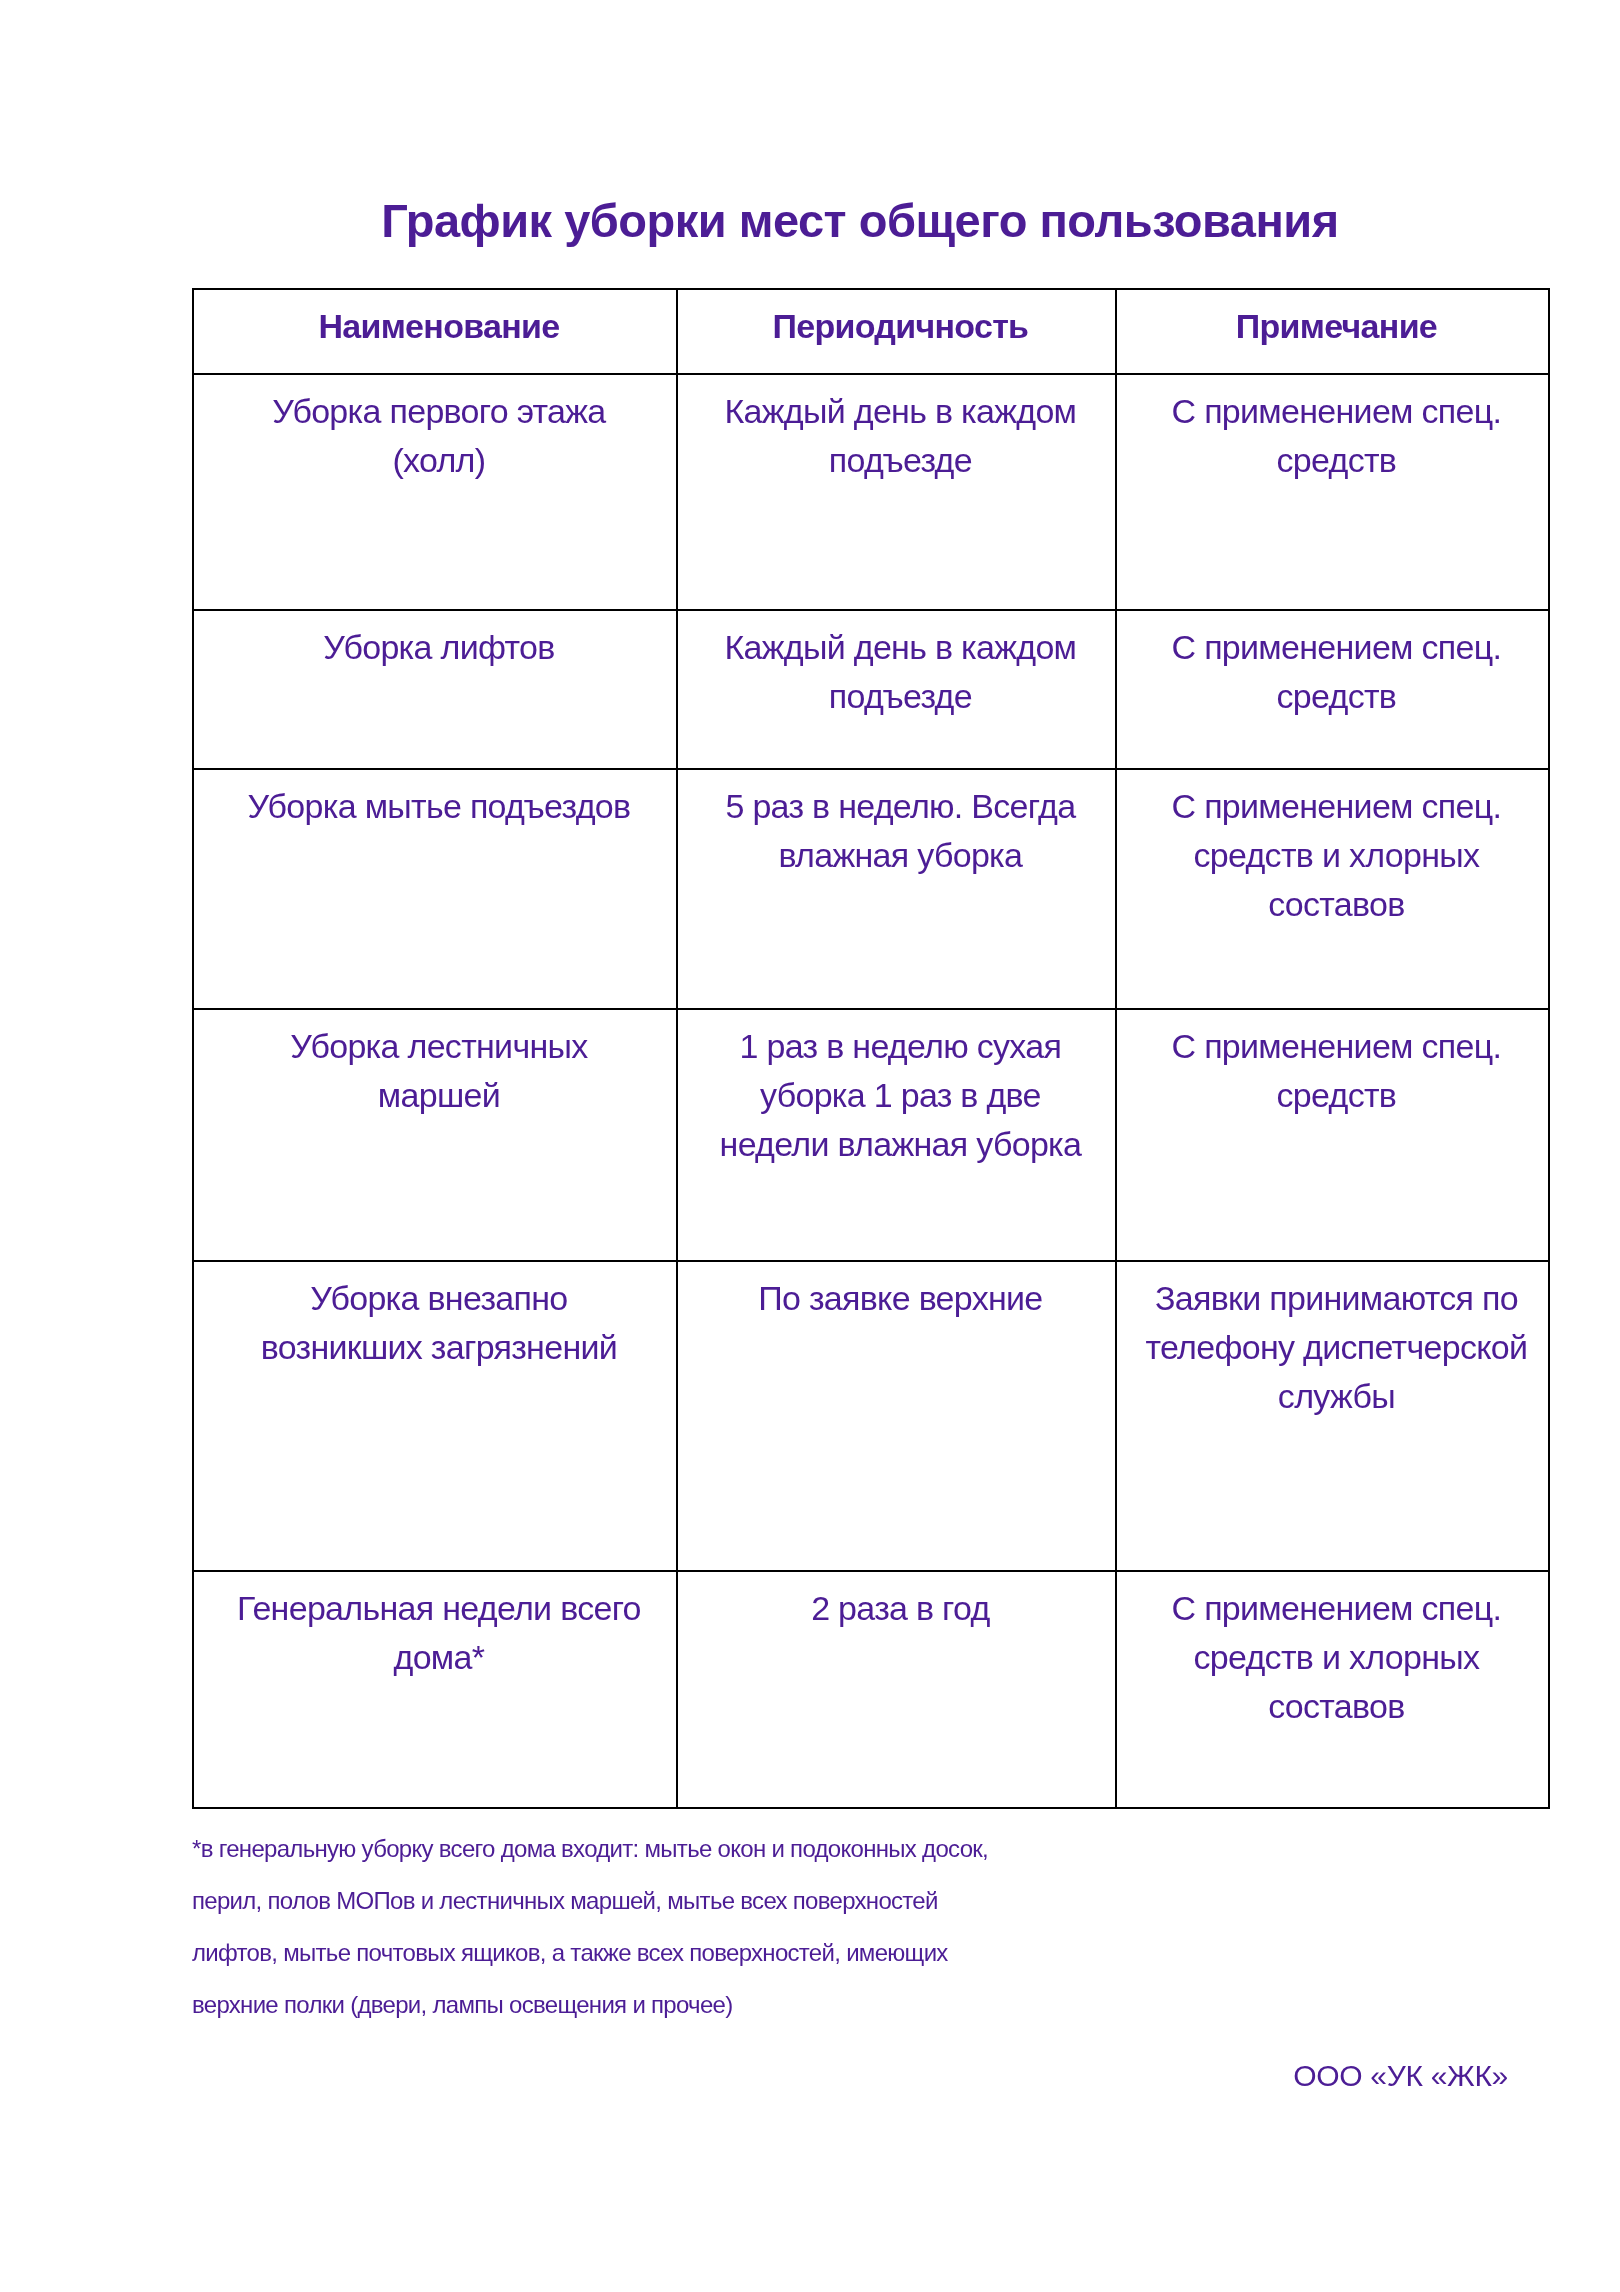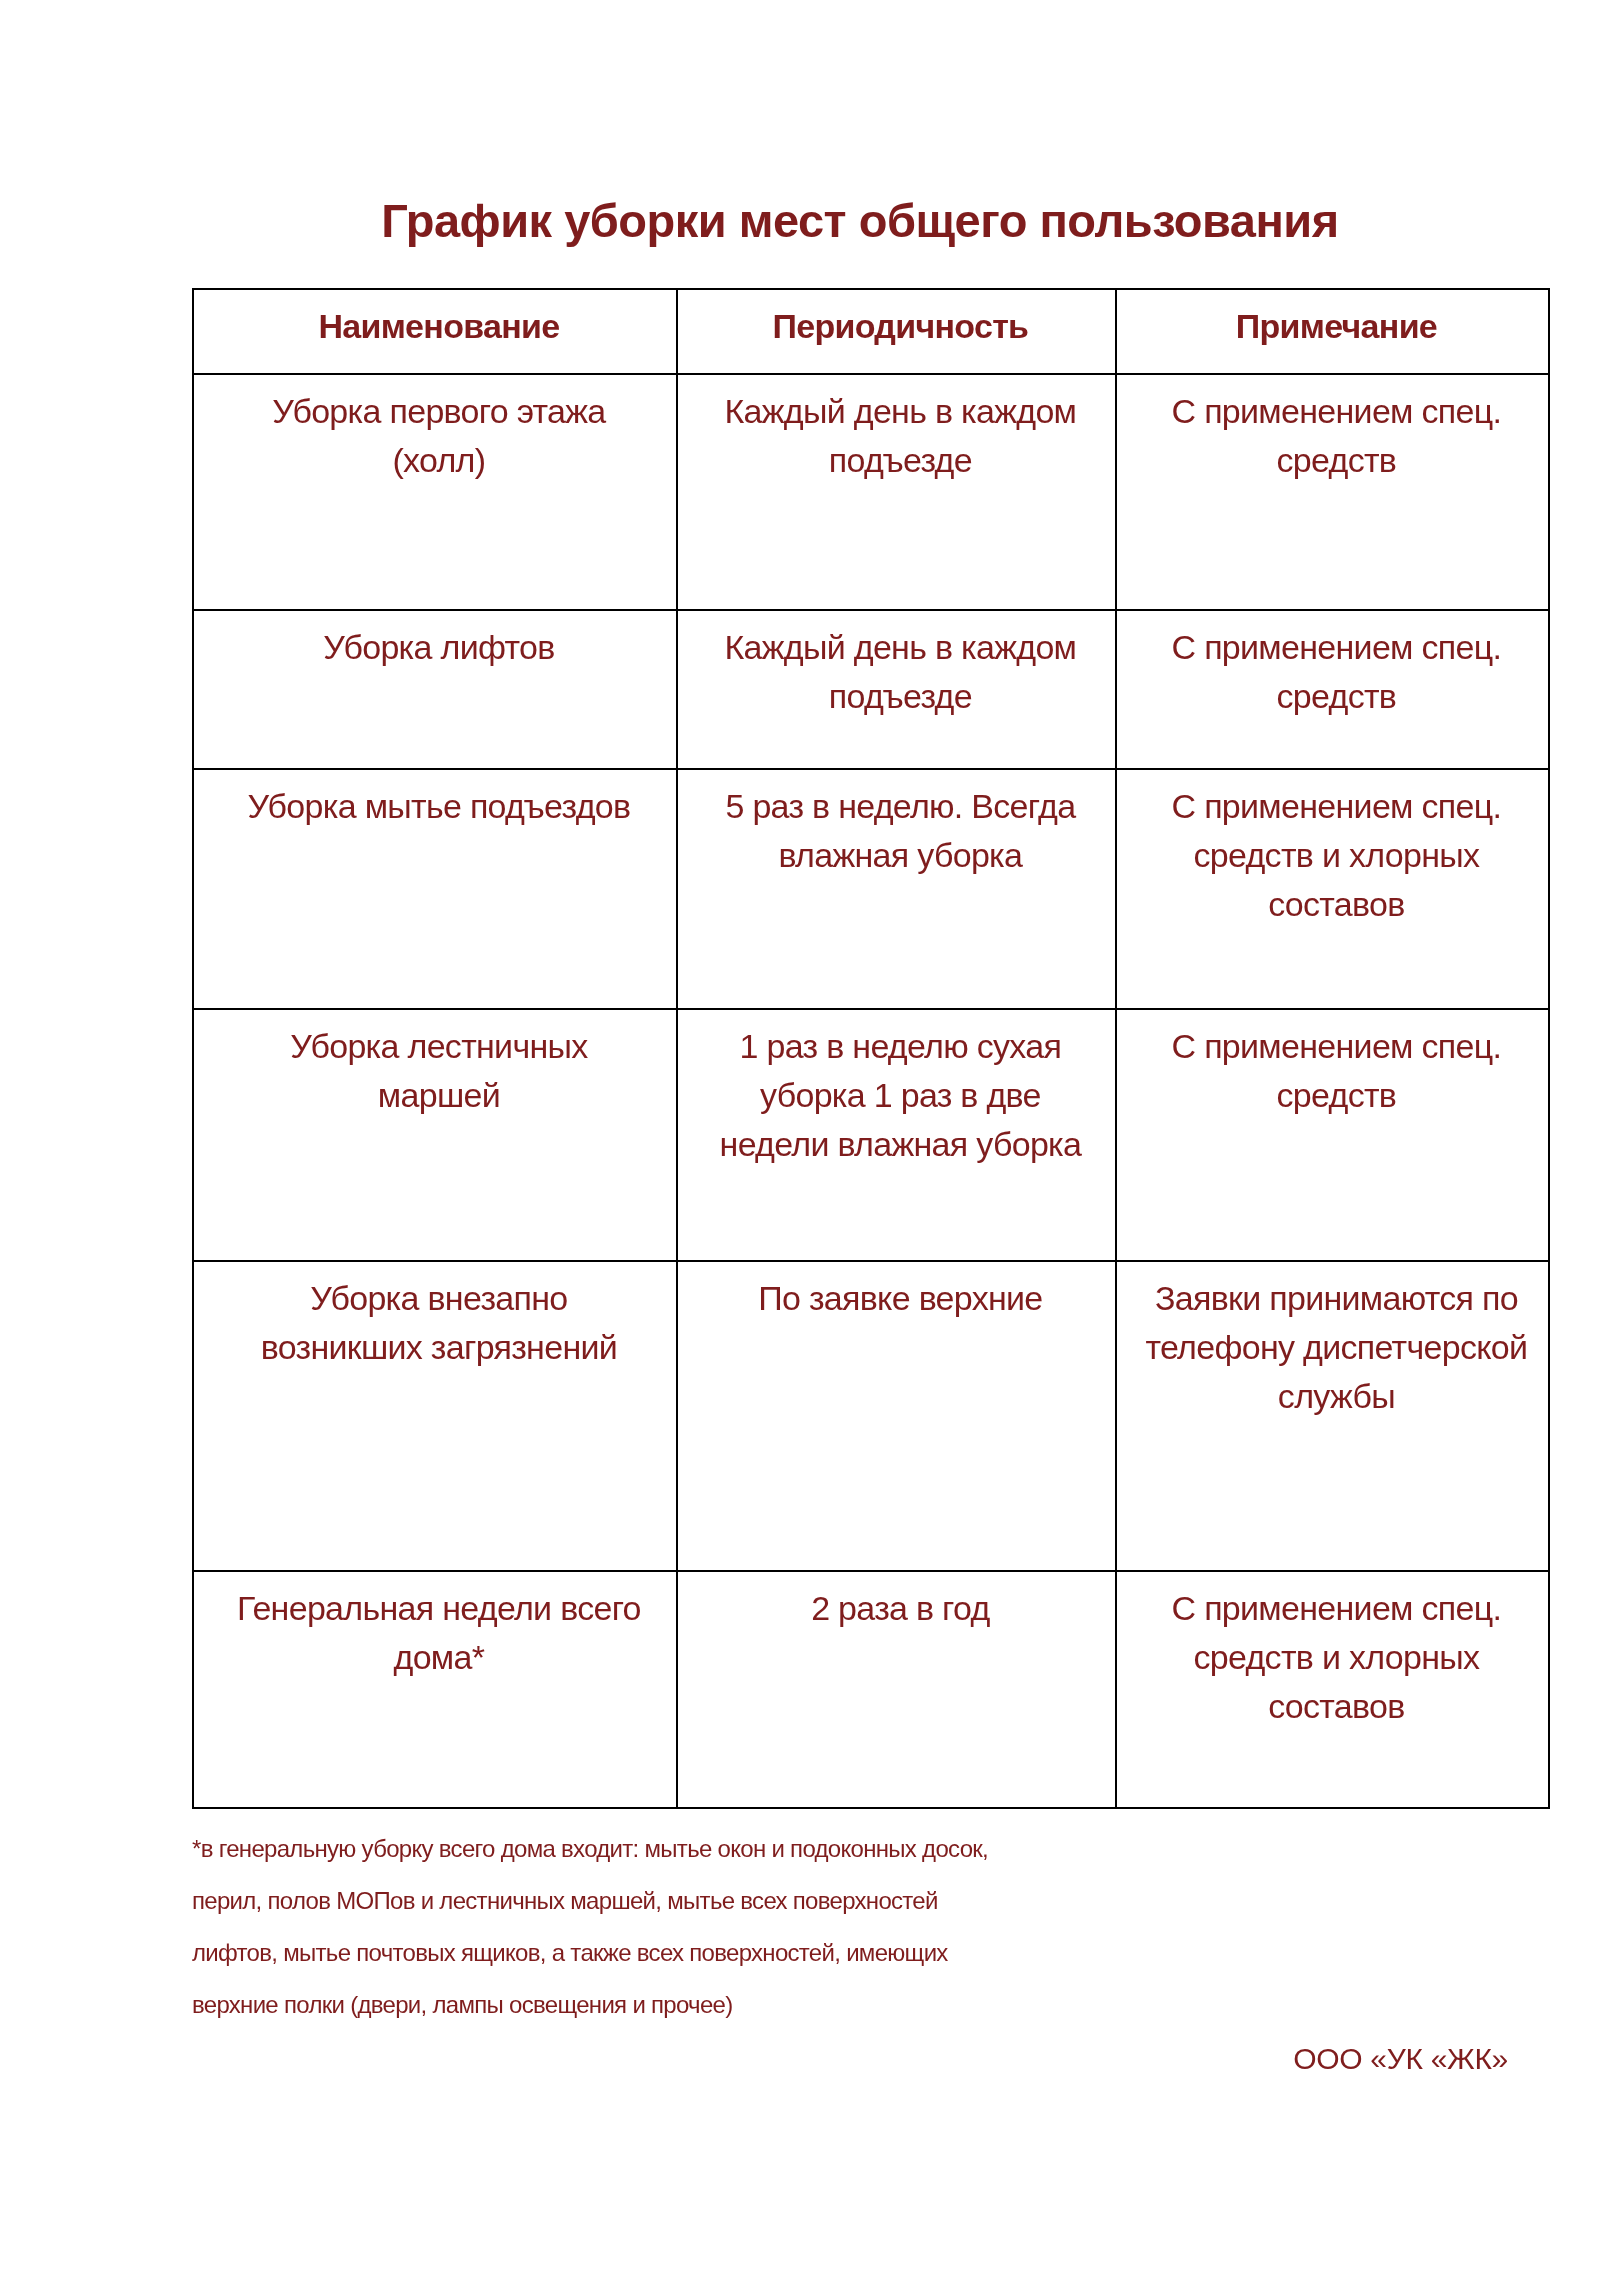--- a/index.html
+++ b/index.html
@@ -5,21 +5,21 @@
   html, body {
     margin: 0;
     padding: 0;
     background: #ffffff;
   }
   .page {
     position: relative;
     width: 1600px;
     height: 2293px;
     background: #ffffff;
-    color: #7f1d1d;
+    color: #4c1d95;
     font-family: "Liberation Sans", sans-serif;
     overflow: hidden;
   }
   .content {
     padding: 192px 72px 0 192px; 
   }
   .doc-title {
     margin: 0 0 39px 0;
     font-size: 47px;
     line-height: 57px;
@@ -53,21 +53,21 @@
   .footnote {
     width: 1357px;
     margin: 13.7px 0 0 0;
     font-size: 24px;
     line-height: 52px;
     letter-spacing: -0.7px;
     white-space: pre-line;
   }
   .signature {
     width: 1357px;
-    margin-top: 11px;
+    margin-top: 28px;
     padding-right: 41px;
     box-sizing: border-box;
     text-align: right;
     font-size: 30px;
     letter-spacing: -0.3px;
   }
 </style>
 </head>
 <body>
 

